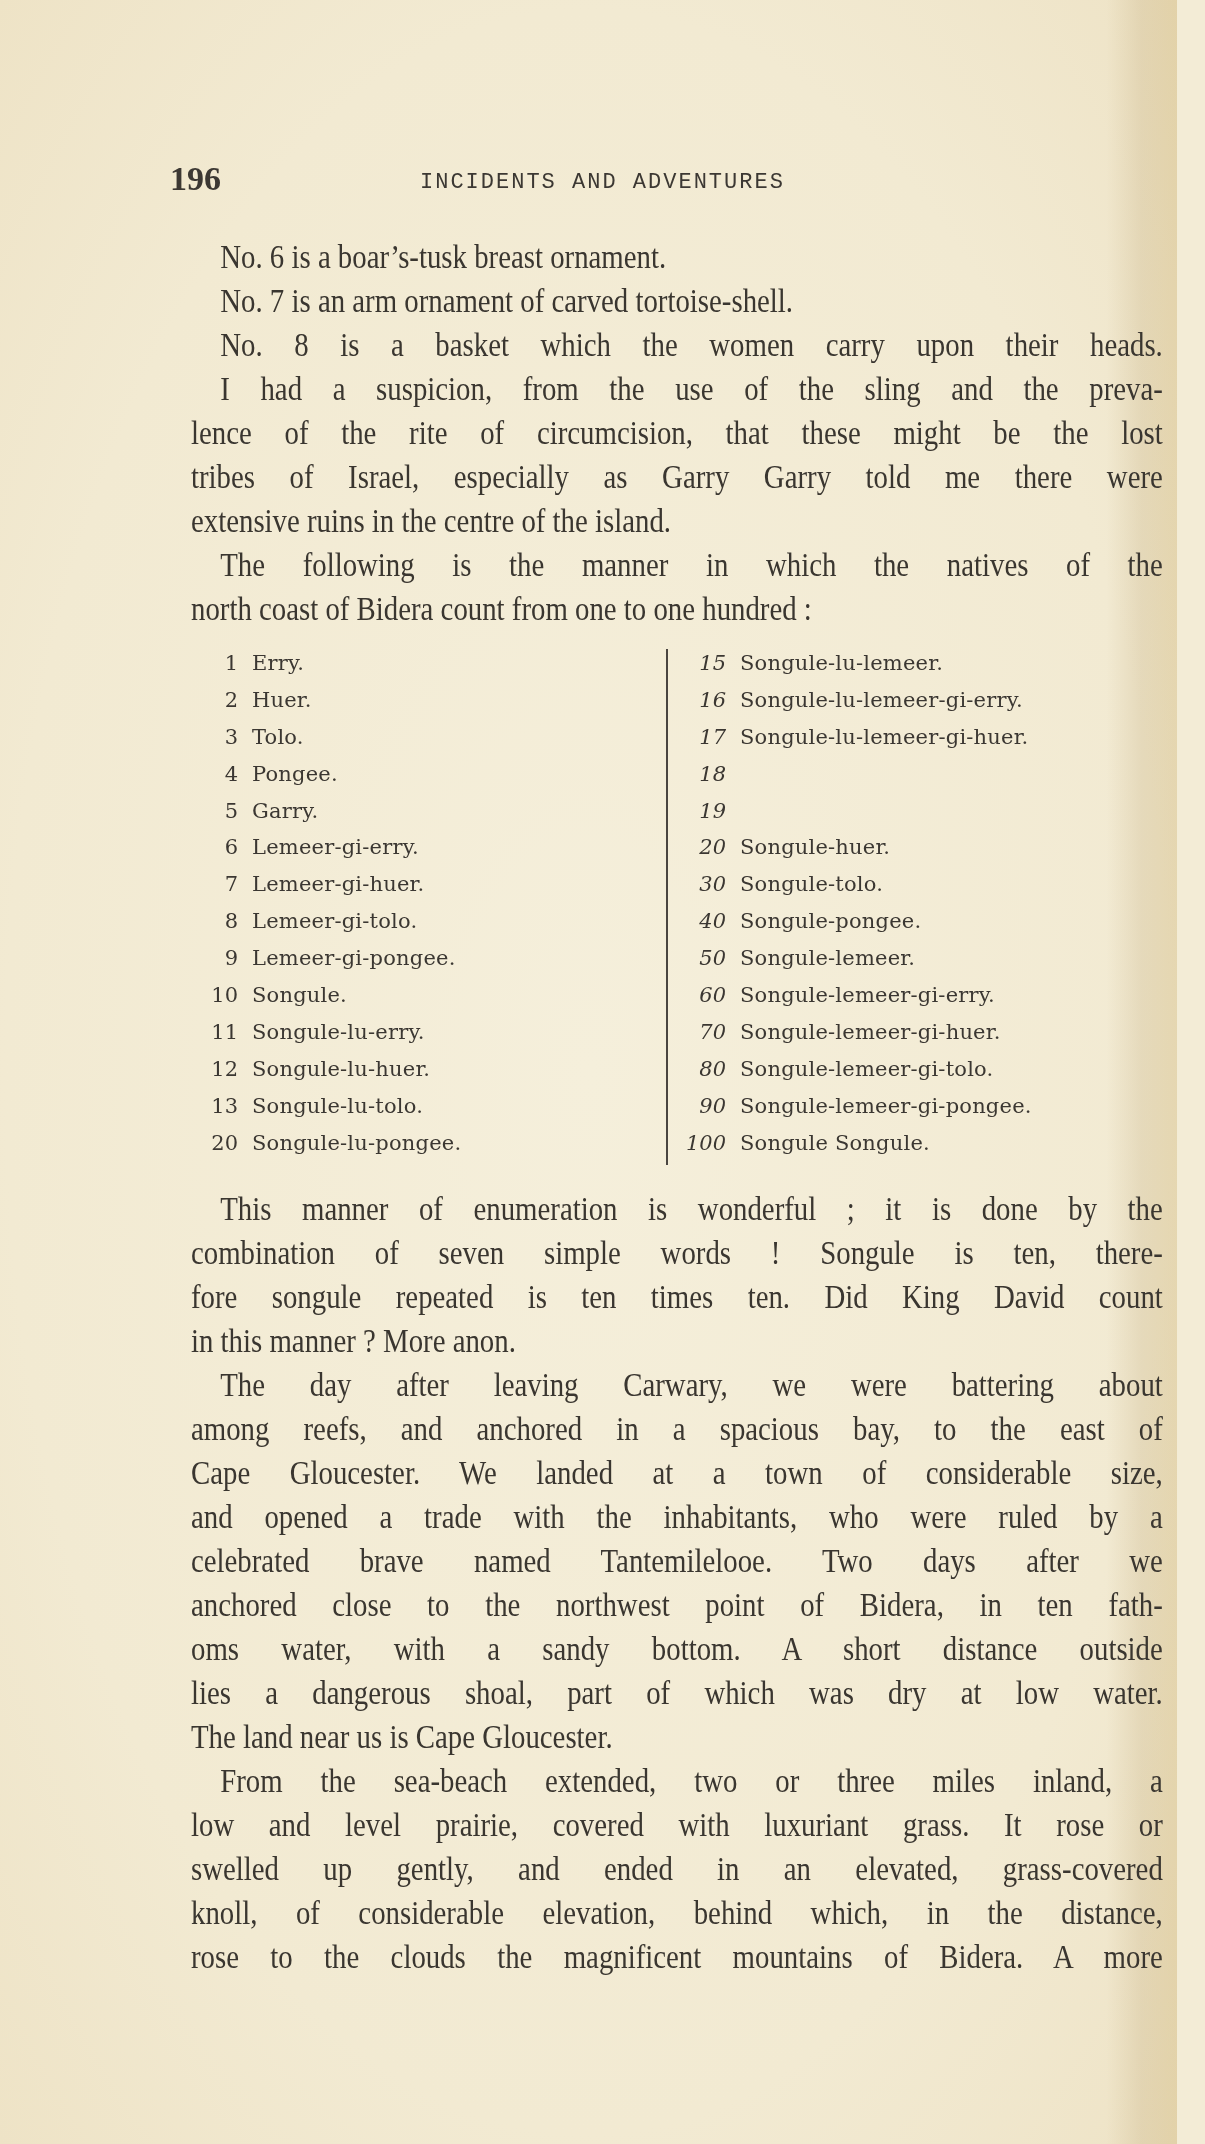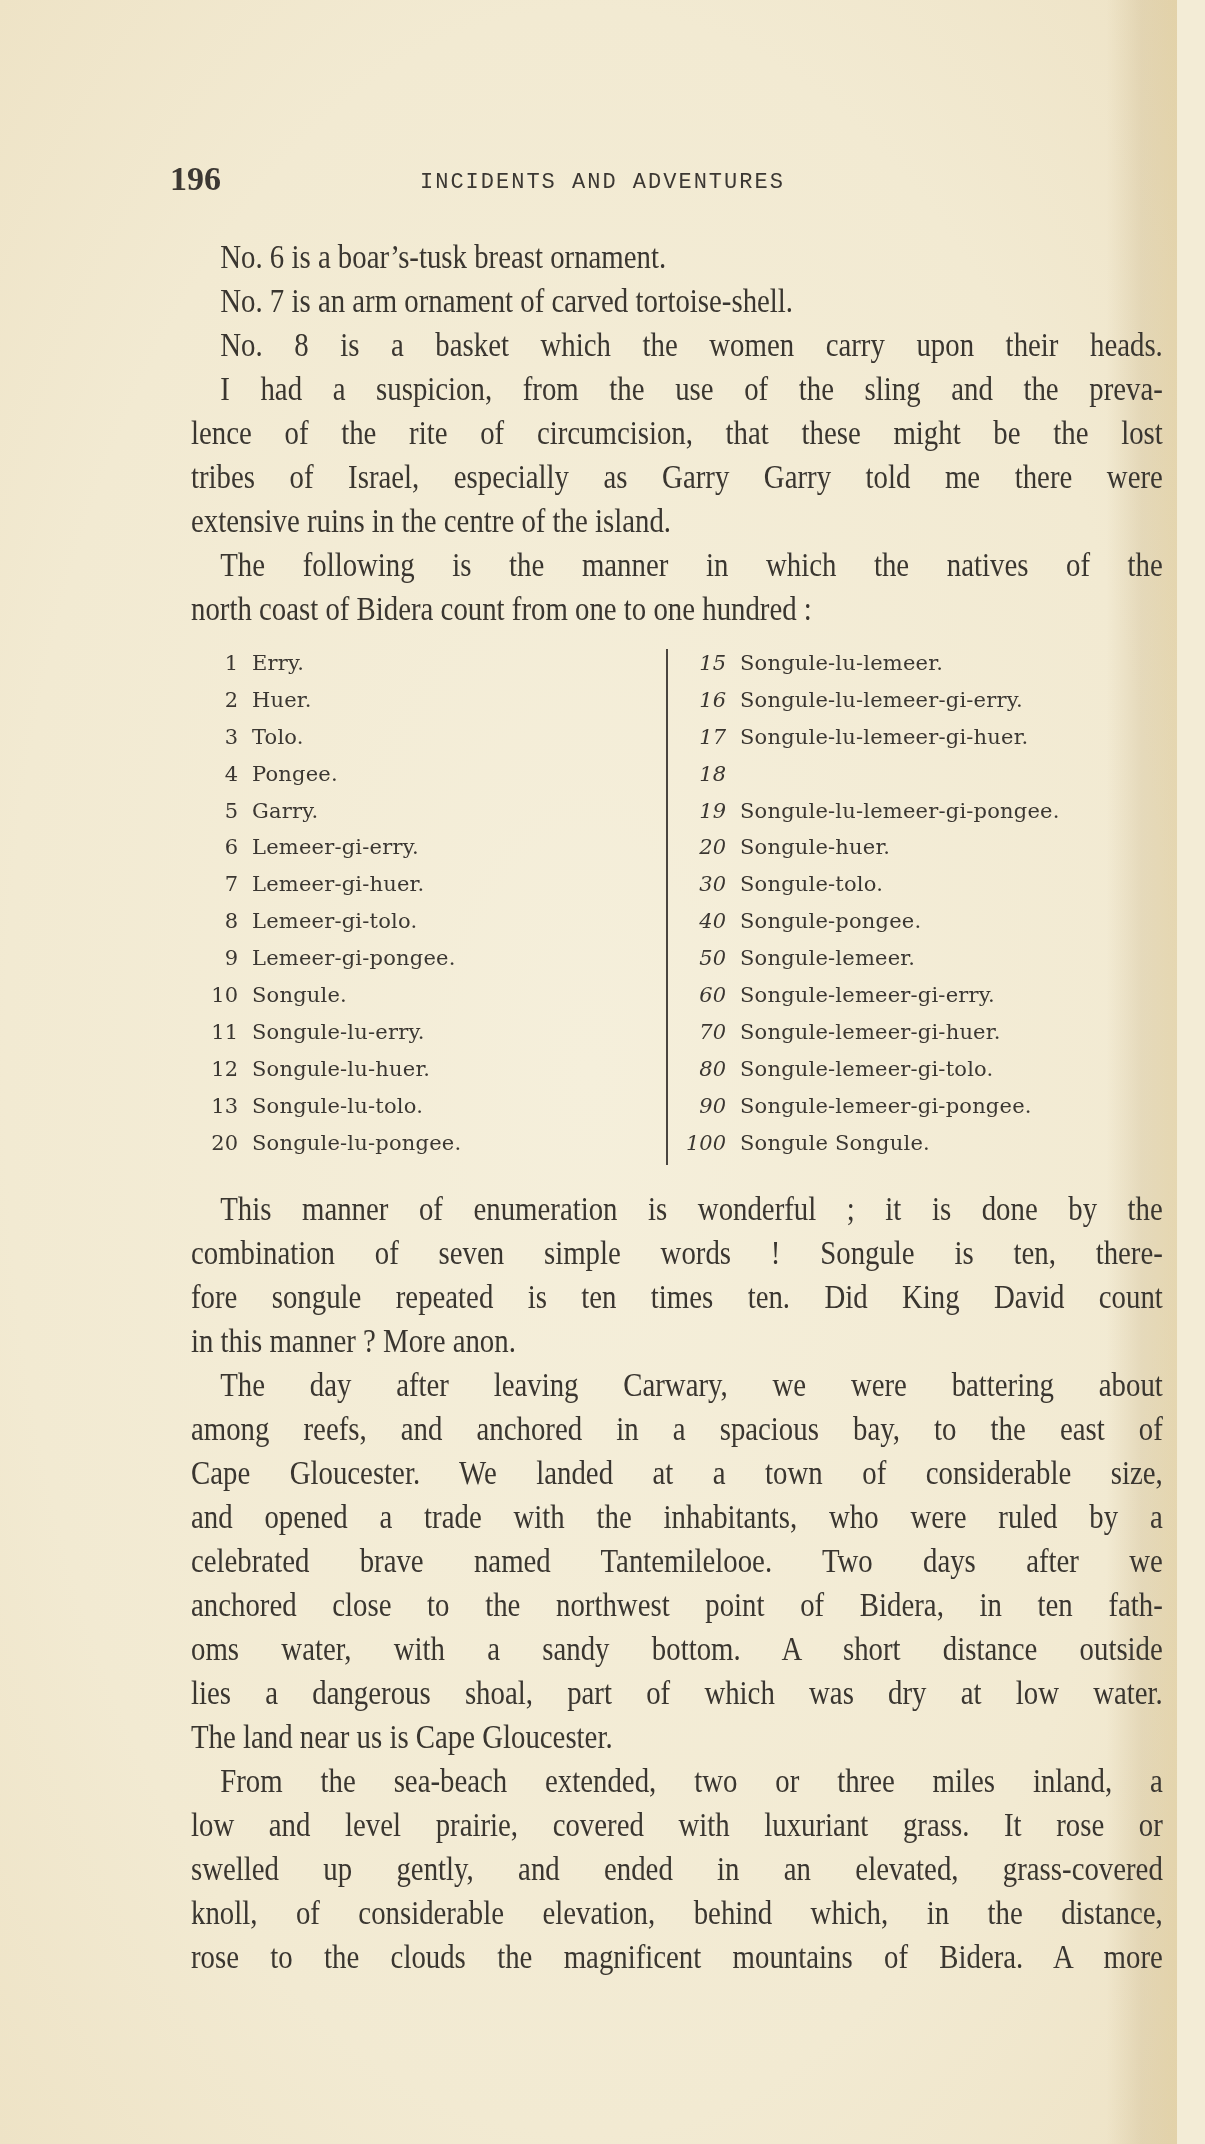--- a/index.html
+++ b/index.html
@@ -224,21 +224,20 @@
         </div>
       <div class="row">
           <span class="num">17</span>
           <span class="word">Songule-lu-lemeer-gi-huer.</span>
         </div>
       <div class="row">
           <span class="num">18</span>
         </div>
       <div class="row">
           <span class="num">19</span>
-          <span class="word">Songule-lu-lemeer-gi-pongee.</span>
         </div>
       <div class="row">
           <span class="num">20</span>
           <span class="word">Songule-huer.</span>
         </div>
       <div class="row">
           <span class="num">30</span>
           <span class="word">Songule-tolo.</span>
         </div>
       <div class="row">

